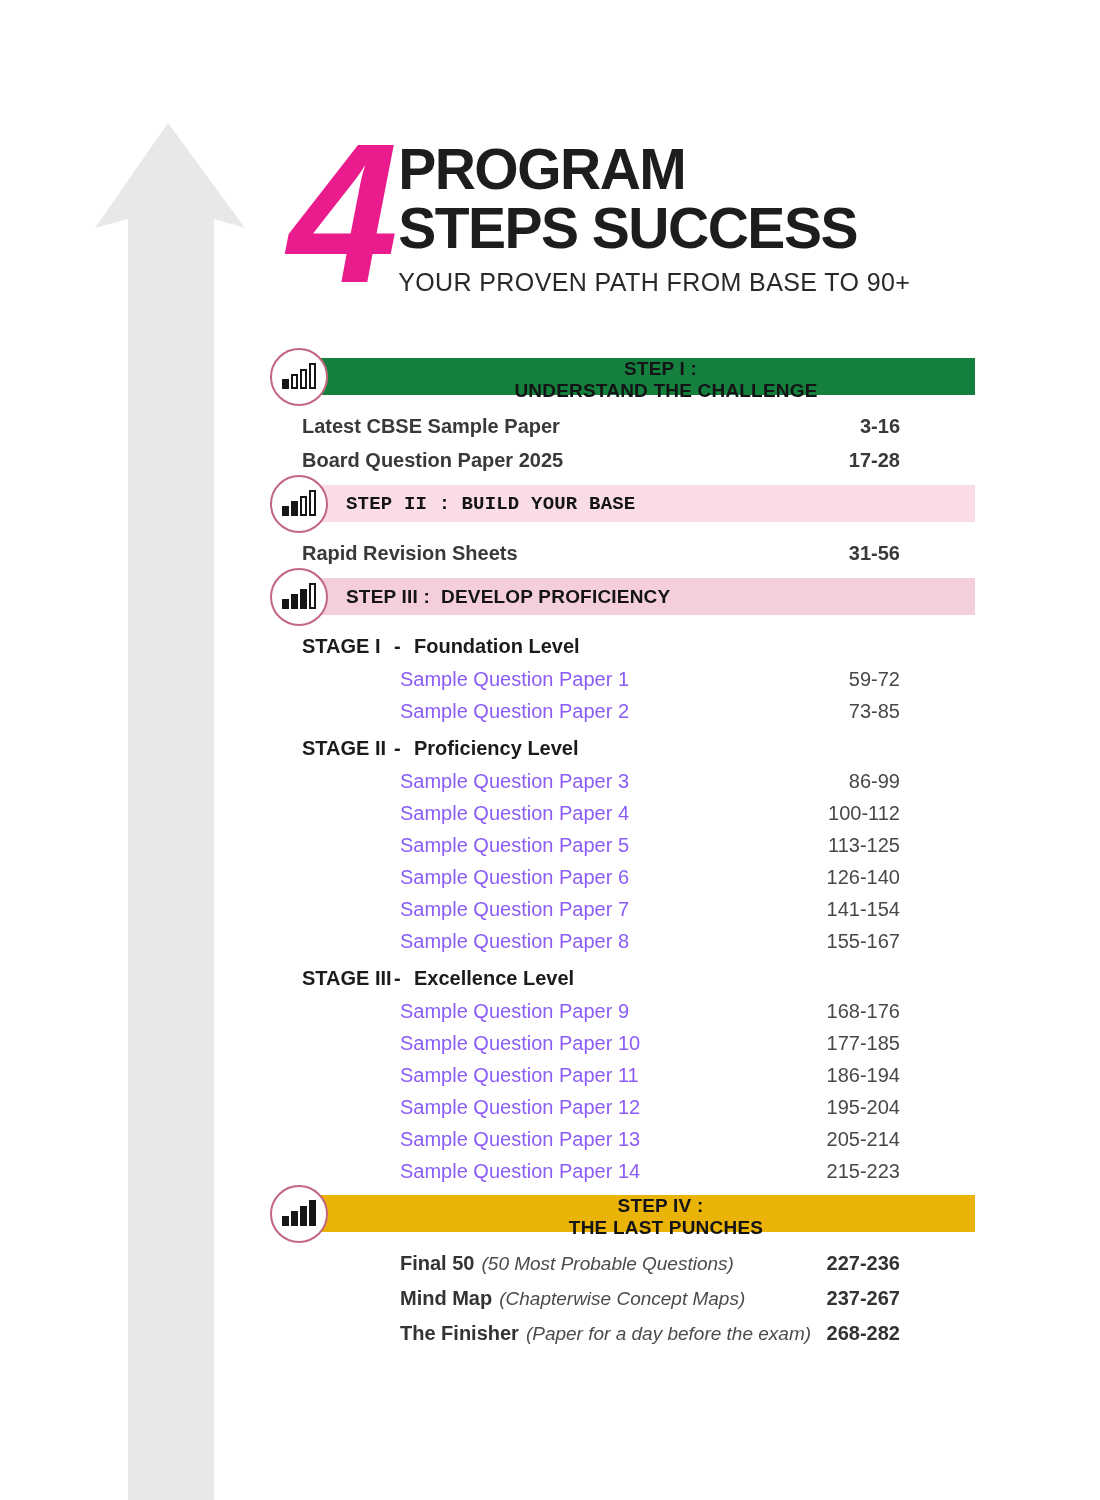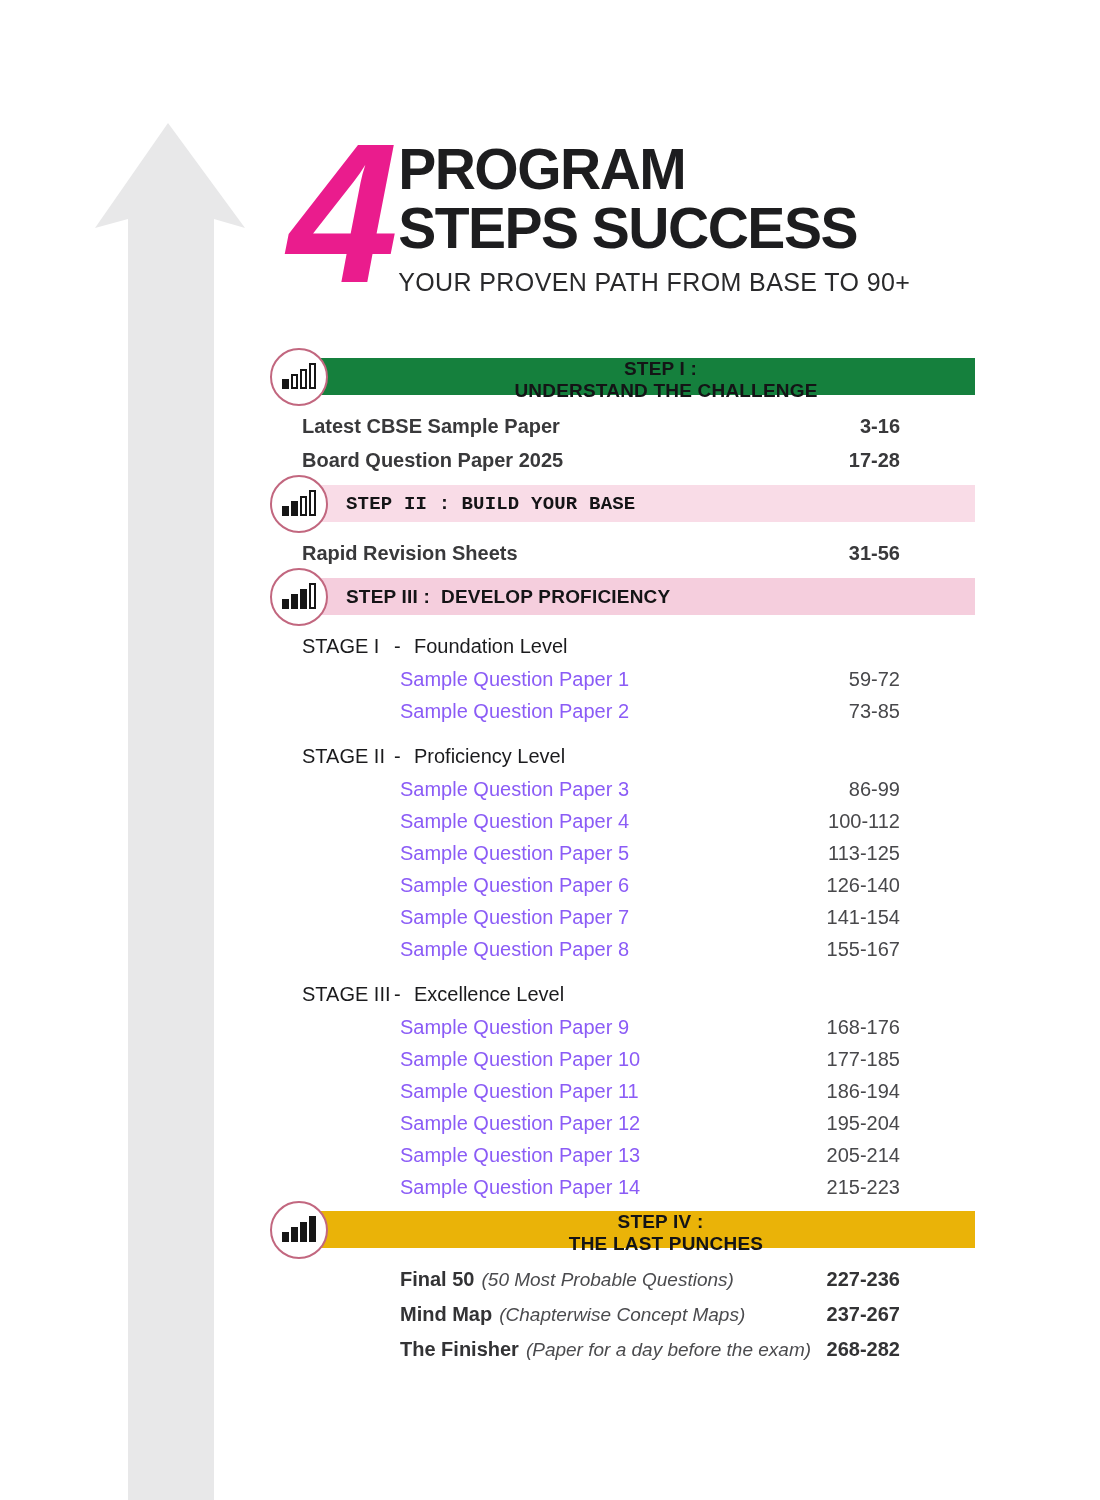--- a/index.html
+++ b/index.html
@@ -53,21 +53,21 @@
   .rows{margin:0 75px 0 32px;}
   .row{display:flex;justify-content:space-between;align-items:baseline;}
   .row .t{white-space:nowrap;}
   .row .p{white-space:nowrap;}
   .row.l1{line-height:34px;font-size:20px;}
   .row.l1 .t{font-weight:bold;color:#39393b;}
   .row.l1 .p{font-weight:bold;color:#39393b;font-size:20px;text-align:center;}
   .row.l2{line-height:32px;font-size:20px;padding-left:98px;}
   .row.l2 .t{color:#8b5cf6;}
   .row.l2 .p{color:#48484b;}
-  .stage-head{display:flex;line-height:34px;font-size:20px;font-weight:normal;color:#1b1b1d;margin-top:12px;}
+  .stage-head{display:flex;line-height:34px;font-size:20px;font-weight:bold;color:#1b1b1d;margin-top:4px;}
   .stage-label{width:92px;white-space:nowrap;}
   .stage-sep{width:20px;text-align:left;}
   .stage-title{white-space:nowrap;}
   .row.l4{line-height:34px;font-size:20px;padding-left:98px;}
   .row.l4 .t{font-weight:bold;color:#333335;}
   .row.l4 .note{font-weight:normal;font-style:italic;color:#4b4b4e;font-size:19px;margin-left:7px;}
   .row.l4 .p{font-weight:bold;color:#333335;}
 </style>
 </head>
 <body>

